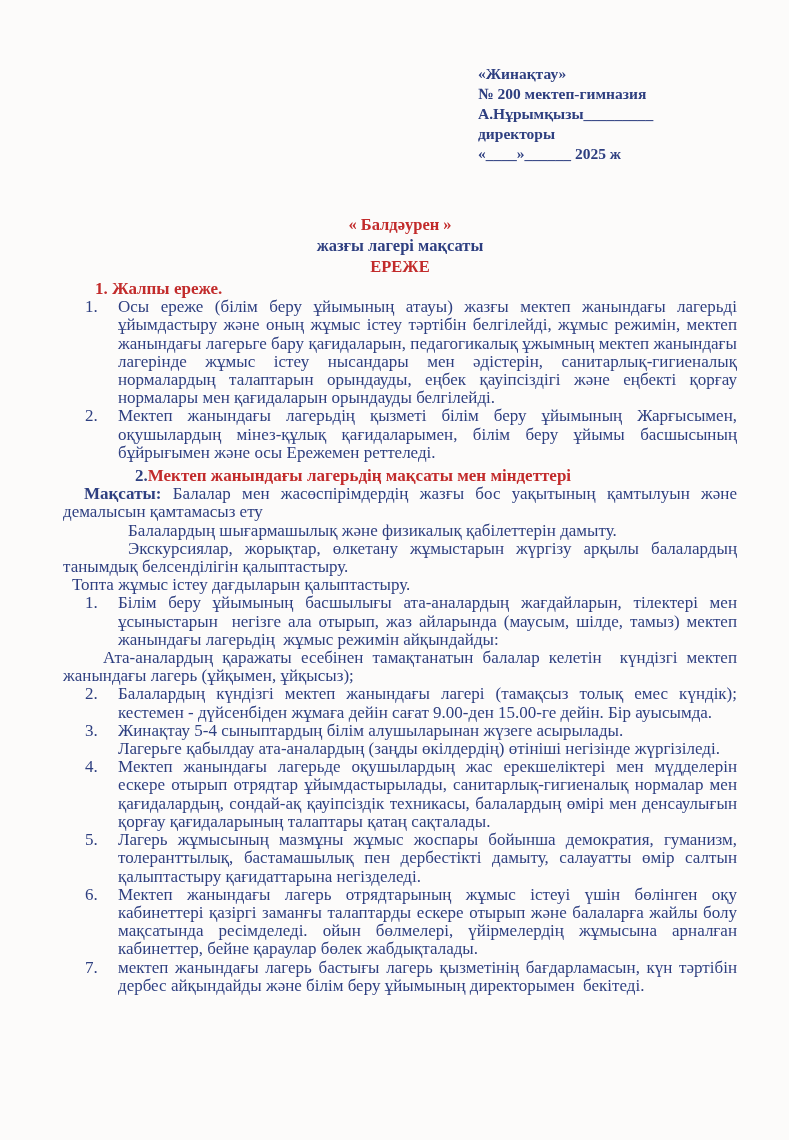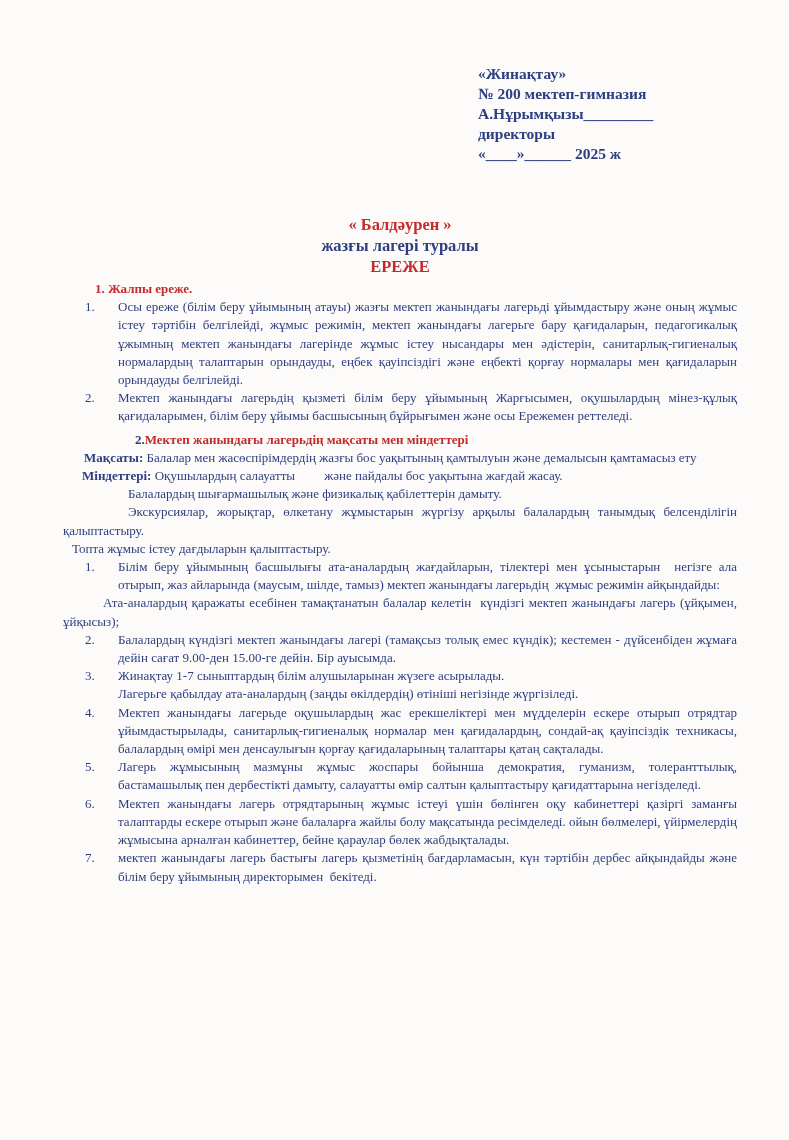--- a/index.html
+++ b/index.html
@@ -33,21 +33,21 @@
   .title{
     margin-top:50px;
     text-align:center;
     font-weight:bold;
     font-size:16.5px;
     line-height:21px;
   }
 
   
   .bodytext{
-    font-size:13px;
+    font-size:17px;
     line-height:18.2px;
   }
   .h1{
     margin-top:3px;
     margin-left:32px;
     font-weight:bold;
   }
   .oli{
     position:relative;
     margin-left:55px;
@@ -88,21 +88,21 @@
   <div class="approval">
     <div>«Жинақтау»</div>
     <div>№ 200 мектеп-гимназия</div>
     <div>А.Нұрымқызы_________</div>
     <div>директоры</div>
     <div>«____»______ 2025 ж</div>
   </div>
 
   <div class="title">
     <div class="red">« Балдәурен »</div>
-    <div class="blue">жазғы лагері туралы</div>
+    <div class="blue">жазғы лагері мақсаты</div>
     <div class="red">ЕРЕЖЕ</div>
   </div>
 
   <div class="bodytext">
 
     <div class="h1 red">1. Жалпы ереже.</div>
 
     <div class="oli">
       <span class="num">1.</span>
       <div>Осы ереже (білім беру ұйымының атауы) жазғы мектеп жанындағы лагерьді ұйымдастыру және оның жұмыс істеу тәртібін белгілейді, жұмыс режимін, мектеп жанындағы лагерьге бару қағидаларын, педагогикалық ұжымның мектеп жанындағы лагерінде жұмыс істеу нысандары мен әдістерін, санитарлық-гигиеналық нормалардың талаптарын орындауды, еңбек қауіпсіздігі және еңбекті қорғау нормалары мен қағидаларын орындауды белгілейді.</div>
@@ -113,43 +113,40 @@
     </div>
 
     <div class="h2">
       <span class="blue">2.</span><span class="red">Мектеп жанындағы лагерьдің мақсаты мен міндеттері</span>
     </div>
 
     <div class="para-goal">
       <span class="b blue">Мақсаты:</span><span> Балалар мен жасөспірімдердің жазғы бос уақытының қамтылуын және демалысын қамтамасыз ету</span>
     </div>
 
-    <div class="para-task">
-      <span class="b blue">Міндеттері:</span><span> Оқушылардың салауатты &nbsp;&nbsp;&nbsp;&nbsp;&nbsp;&nbsp;&nbsp; және пайдалы бос уақытына жағдай жасау.</span>
-    </div>
 
     <div class="para-ind">Балалардың шығармашылық және физикалық қабілеттерін дамыту.</div>
     <div class="para-exc">Экскурсиялар, жорықтар, өлкетану жұмыстарын жүргізу арқылы балалардың танымдық белсенділігін қалыптастыру.</div>
     <div class="para-top">Топта жұмыс істеу дағдыларын қалыптастыру.</div>
 
 
     <div class="oli">
       <span class="num">1.</span>
       <div>Білім беру ұйымының басшылығы ата-аналардың жағдайларын, тілектері мен ұсыныстарын &nbsp;негізге ала отырып, жаз айларында (маусым, шілде, тамыз) мектеп жанындағы лагерьдің &nbsp;жұмыс режимін айқындайды:</div>
       <div class="extra-a">Ата-аналардың қаражаты есебінен тамақтанатын балалар келетін &nbsp;күндізгі мектеп жанындағы лагерь (ұйқымен, ұйқысыз);</div>
     </div>
 
     <div class="oli">
       <span class="num">2.</span>
       <div>Балалардың күндізгі мектеп жанындағы лагері (тамақсыз толық емес күндік); кестемен - дүйсенбіден жұмаға дейін сағат 9.00-ден 15.00-ге дейін. Бір ауысымда.</div>
     </div>
 
     <div class="oli">
       <span class="num">3.</span>
-      <div>Жинақтау 1-7 сыныптардың білім алушыларынан жүзеге асырылады.</div>
+      <div>Жинақтау 5-4 сыныптардың білім алушыларынан жүзеге асырылады.</div>
       <div class="extra-b">Лагерьге қабылдау ата-аналардың (заңды өкілдердің) өтініші негізінде жүргізіледі.</div>
     </div>
 
     <div class="oli">
       <span class="num">4.</span>
       <div>Мектеп жанындағы лагерьде оқушылардың жас ерекшеліктері мен мүдделерін ескере отырып отрядтар ұйымдастырылады, санитарлық-гигиеналық нормалар мен қағидалардың, сондай-ақ қауіпсіздік техникасы, балалардың өмірі мен денсаулығын қорғау қағидаларының талаптары қатаң сақталады.</div>
     </div>
 
     <div class="oli">
       <span class="num">5.</span>

